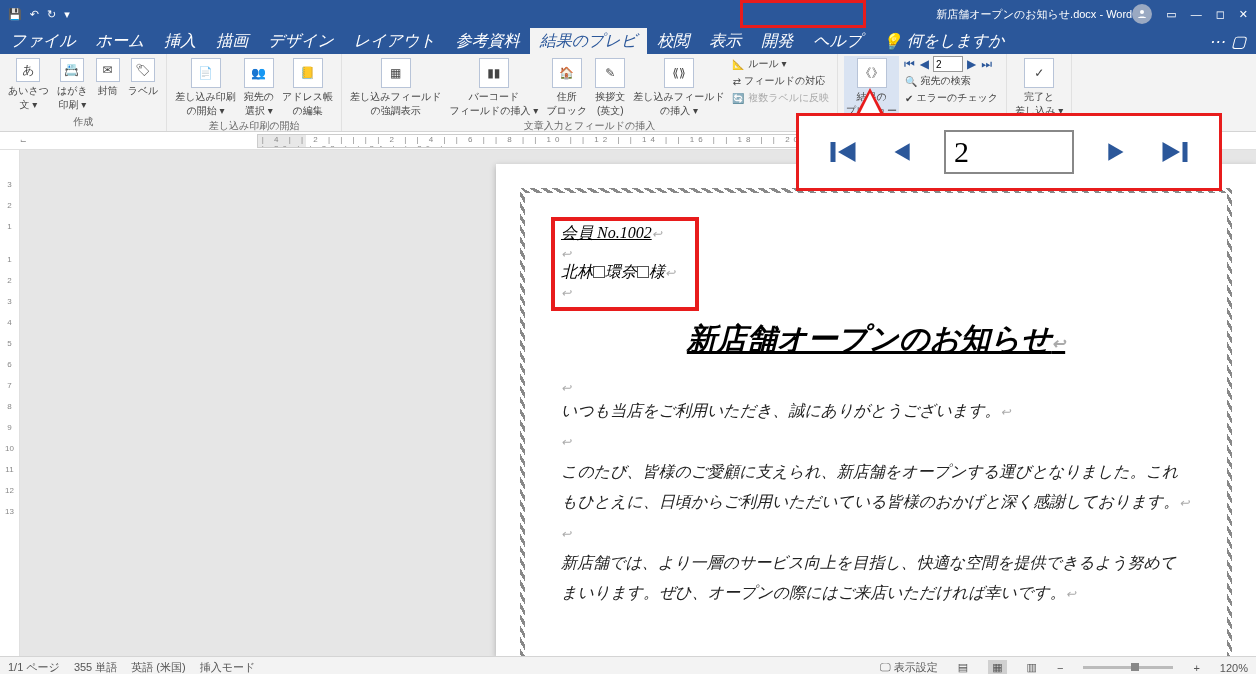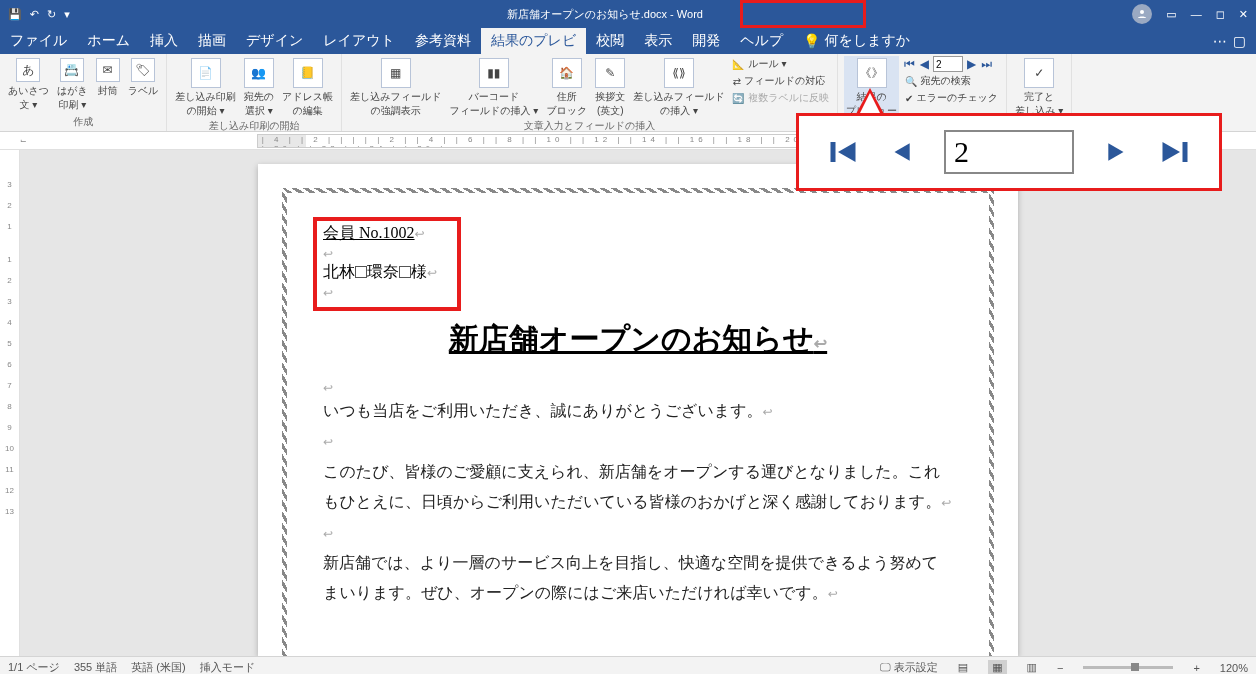--- a/index.html
+++ b/index.html
@@ -1,25 +1,25 @@
 <!DOCTYPE html>
 <html><head>
 <meta charset="utf-8">
 <style>
 * { margin: 0; padding: 0; box-sizing: border-box; font-family: "Yu Gothic UI", "Meiryo", sans-serif; }
 body { background: #fff; width: 1256px; height: 674px; overflow: hidden; position: relative; }
 
 .title-bar { background: #2b579a; color: #fff; height: 28px; display: flex; align-items: center; font-size: 11px; }
 .qat { display: flex; align-items: center; gap: 8px; padding: 0 8px; }
 .qat span { cursor: pointer; }
-.title-center { flex: 1; text-align: center; }
+.title-center { flex: 1; text-align: right; }
 .title-right { display: flex; align-items: center; gap: 14px; padding-right: 8px; }
 .avatar-circle { width: 20px; height: 20px; border-radius: 50%; background: #9aa9c2; display: flex; align-items: center; justify-content: center; }
 
-.ribbon-tabs { background: #2b579a; color: #fff; height: 26px; display: flex; align-items: center; font-size: 14px; }
+.ribbon-tabs { background: #2b579a; color: #fff; height: 26px; display: flex; align-items: center; font-size: 16px; font-style: italic; }
 .tab { padding: 0 10px; height: 26px; display: flex; align-items: center; cursor: pointer; }
 .tab.active { background: #f3f3f3; color: #2b579a; }
 .tabs-right { margin-left: auto; padding-right: 10px; display: flex; align-items: center; gap: 6px; }
 
 .ribbon { background: #f3f3f3; border-bottom: 1px solid #d4d4d4; height: 78px; display: flex; font-size: 10px; color: #444; }
 .group { border-right: 1px solid #e1e1e1; padding: 2px 6px 0; display: flex; flex-direction: column; }
 .group-body { flex: 1; display: flex; align-items: flex-start; gap: 4px; }
 .group-label { text-align: center; font-size: 10px; color: #666; padding: 1px 0 2px; }
 .ctrl { display: flex; flex-direction: column; align-items: center; gap: 2px; cursor: pointer; padding: 2px 2px 0; }
 .ico { width: 24px; height: 24px; border: 1px solid #b8c4d8; background: #fff; display: flex; align-items: center; justify-content: center; font-size: 12px; }
@@ -29,21 +29,21 @@
 .nav-box { display: flex; align-items: center; gap: 3px; }
 .nav-arrow { color: #2b579a; font-size: 12px; cursor: pointer; padding: 0 1px; }
 .rec-input { width: 30px; height: 16px; border: 1px solid #999; font-size: 10px; padding: 0 2px; }
 .red-hl { position: absolute; border: 3px solid #e81c1c; pointer-events: none; }
 
 .ruler-row { background: #fff; height: 18px; border-bottom: 1px solid #e0e0e0; display: flex; align-items: center; font-size: 8px; color: #888; padding-left: 20px; }
 .ruler-box { margin-left: 230px; width: 760px; height: 14px; background: linear-gradient(to right, #e8e8e8 0 48px, #fff 48px); border: 1px solid #ccc; position: relative; overflow: hidden; letter-spacing: 4px; padding-left: 4px;}
 
 .doc-area { background: #e6e6e6; height: 506px; display: flex; position: relative; }
 .vruler { width: 20px; background: #fff; border-right: 1px solid #e0e0e0; font-size: 8px; color: #888; display: flex; flex-direction: column; align-items: center; padding-top: 30px; gap: 12px; }
-.page-wrap { flex: 1; overflow: hidden; display: flex; justify-content: center; padding-top: 14px; }
+.page-wrap { flex: 1; overflow: hidden; display: flex; justify-content: flex-end; padding-top: 14px; font-style: italic; }
 .page { width: 760px; background: #fff; box-shadow: 0 2px 6px rgba(0,0,0,0.25); padding: 24px; position: relative; }
 .page-inner { border: 5px solid transparent; border-image: repeating-linear-gradient(45deg,#888 0 4px,#fff 4px 8px) 8; padding: 30px 36px 80px; min-height: 520px; }
 .pm { font-family: "MS Mincho", serif; font-size: 12px; color: #aaa; }
 .content-block p { font-family: "MS Mincho", serif; font-size: 16px; color: #222; line-height: 1.9; }
 .doc-title { font-family: "MS Mincho", serif; font-size: 30px; text-align: center; text-decoration: underline; margin: 18px 0; }
 .member { font-family: "MS Mincho", serif; font-size: 16px; text-decoration: underline; }
 .blank-box { display: inline-block; width: 12px; height: 12px; border: 1px solid #555; vertical-align: -1px; }
 
 .red-doc { border: 4px solid #e81c1c; position: absolute; }
 

